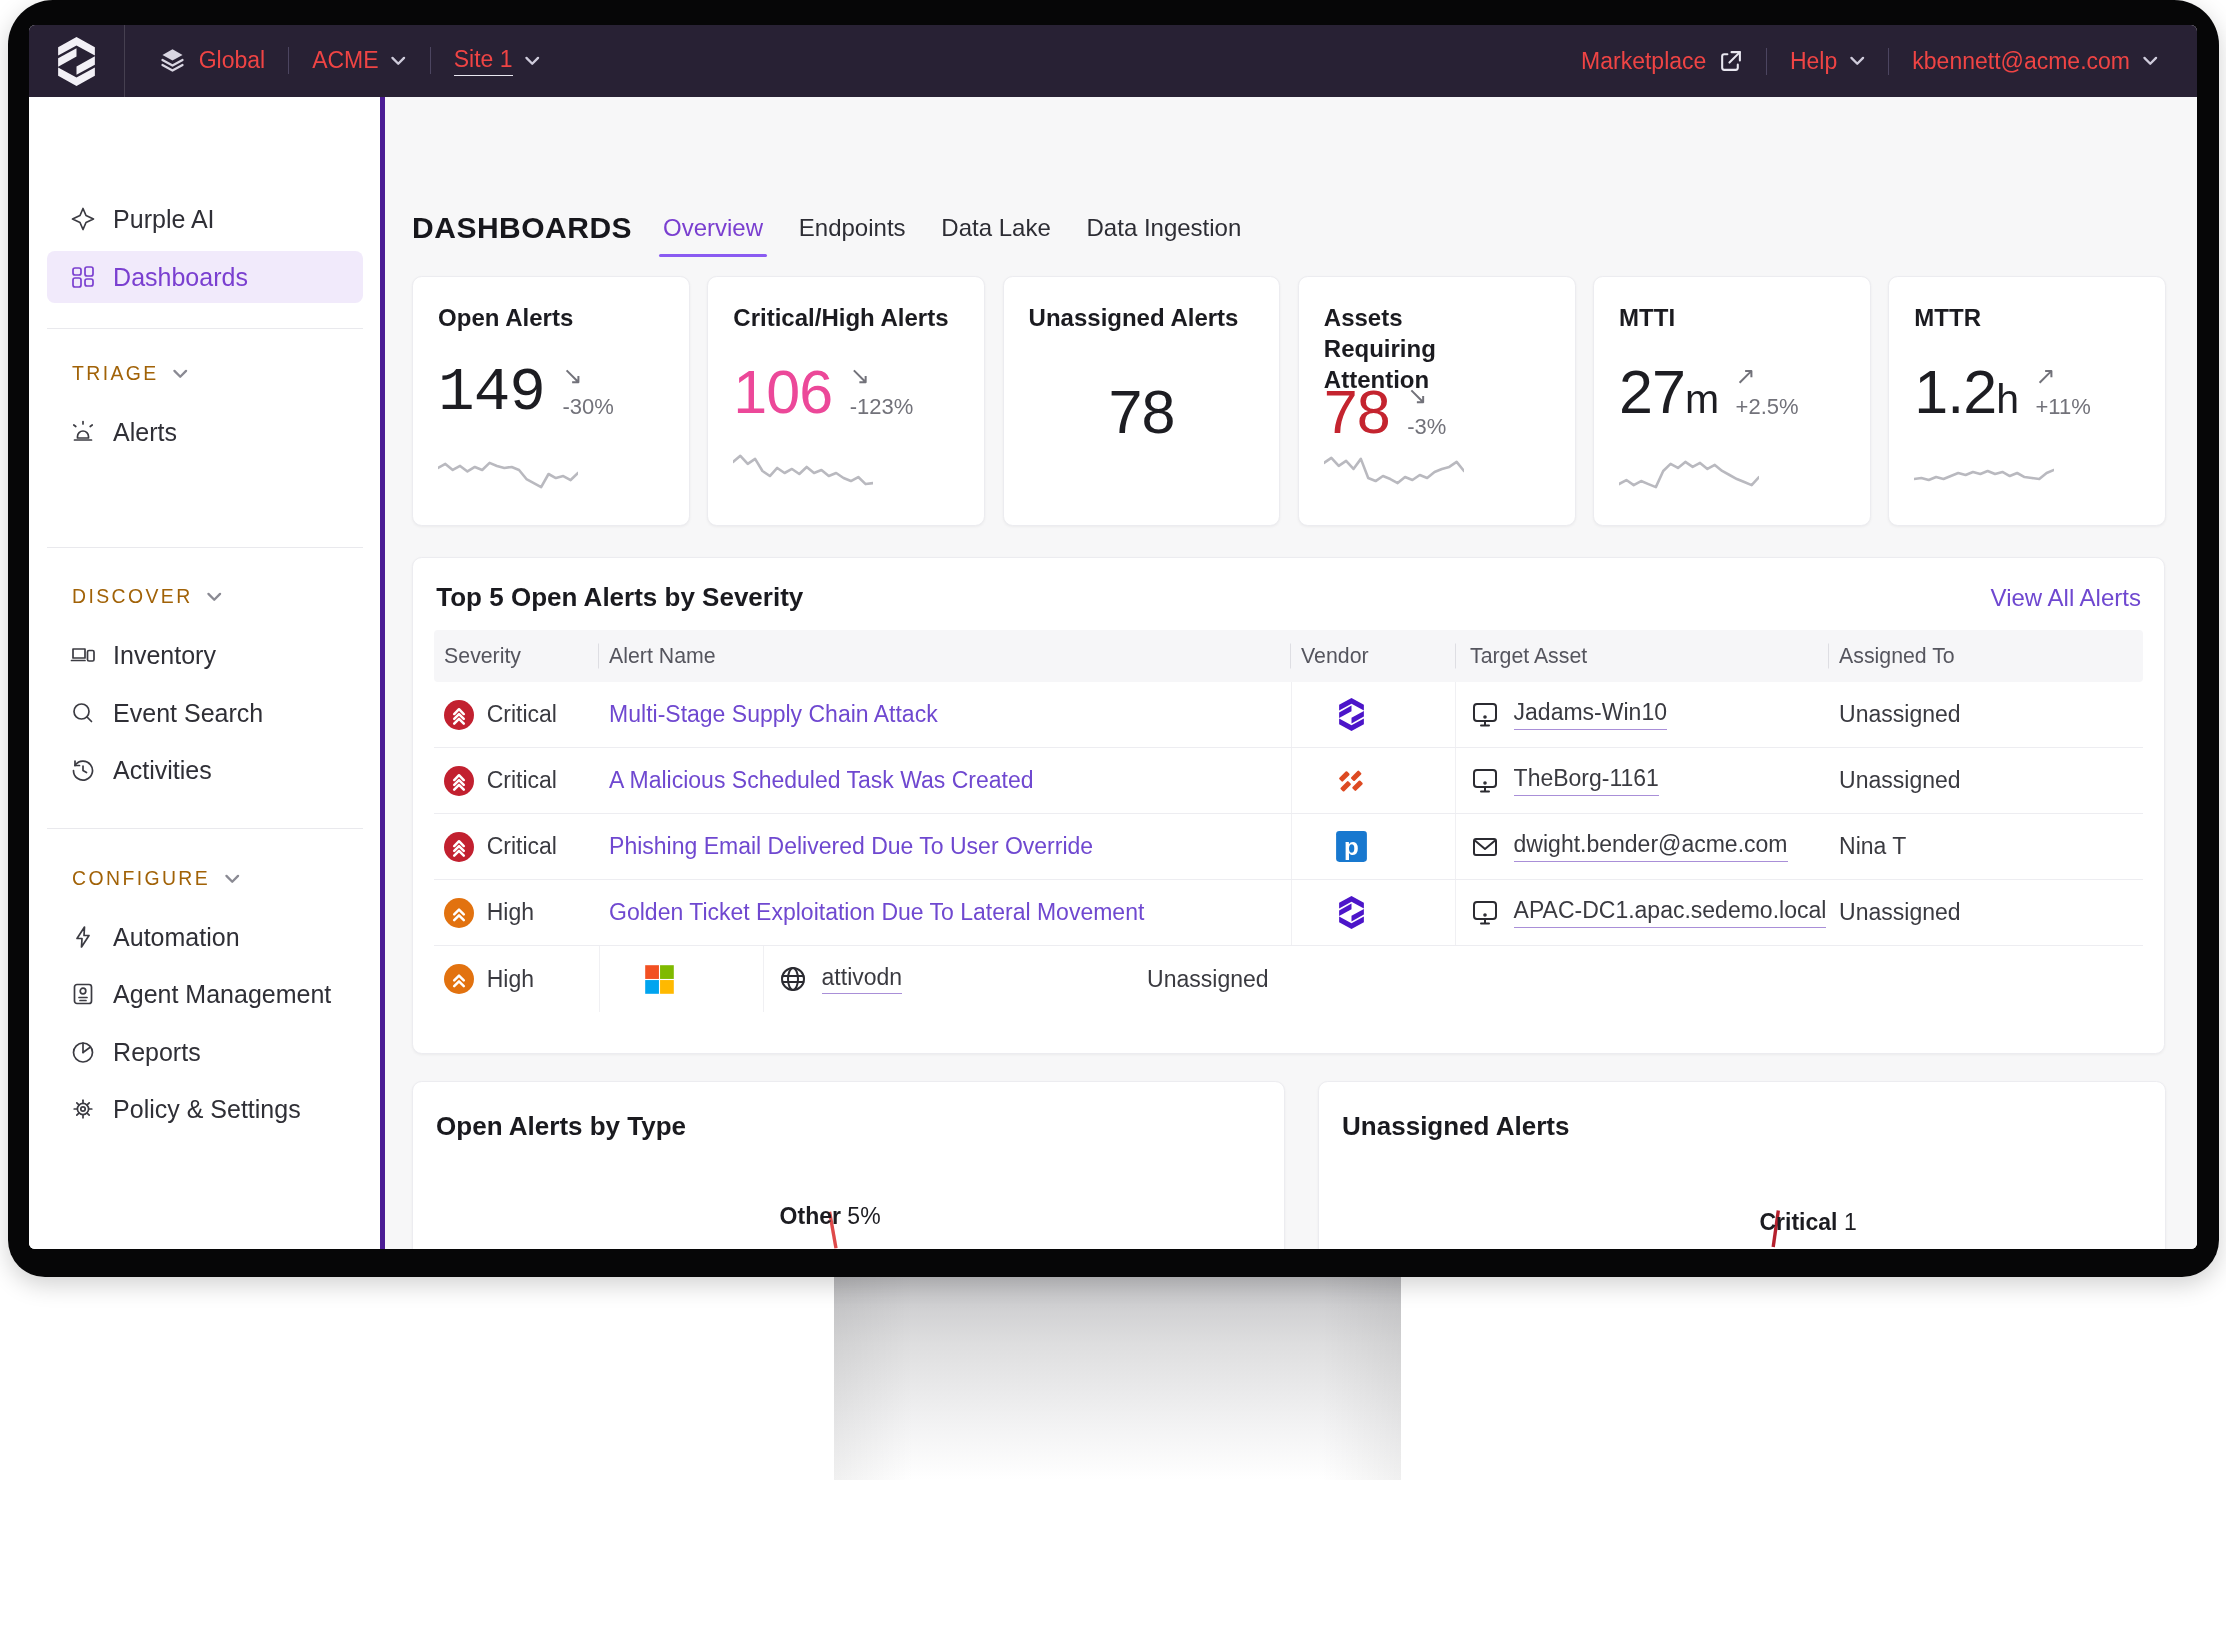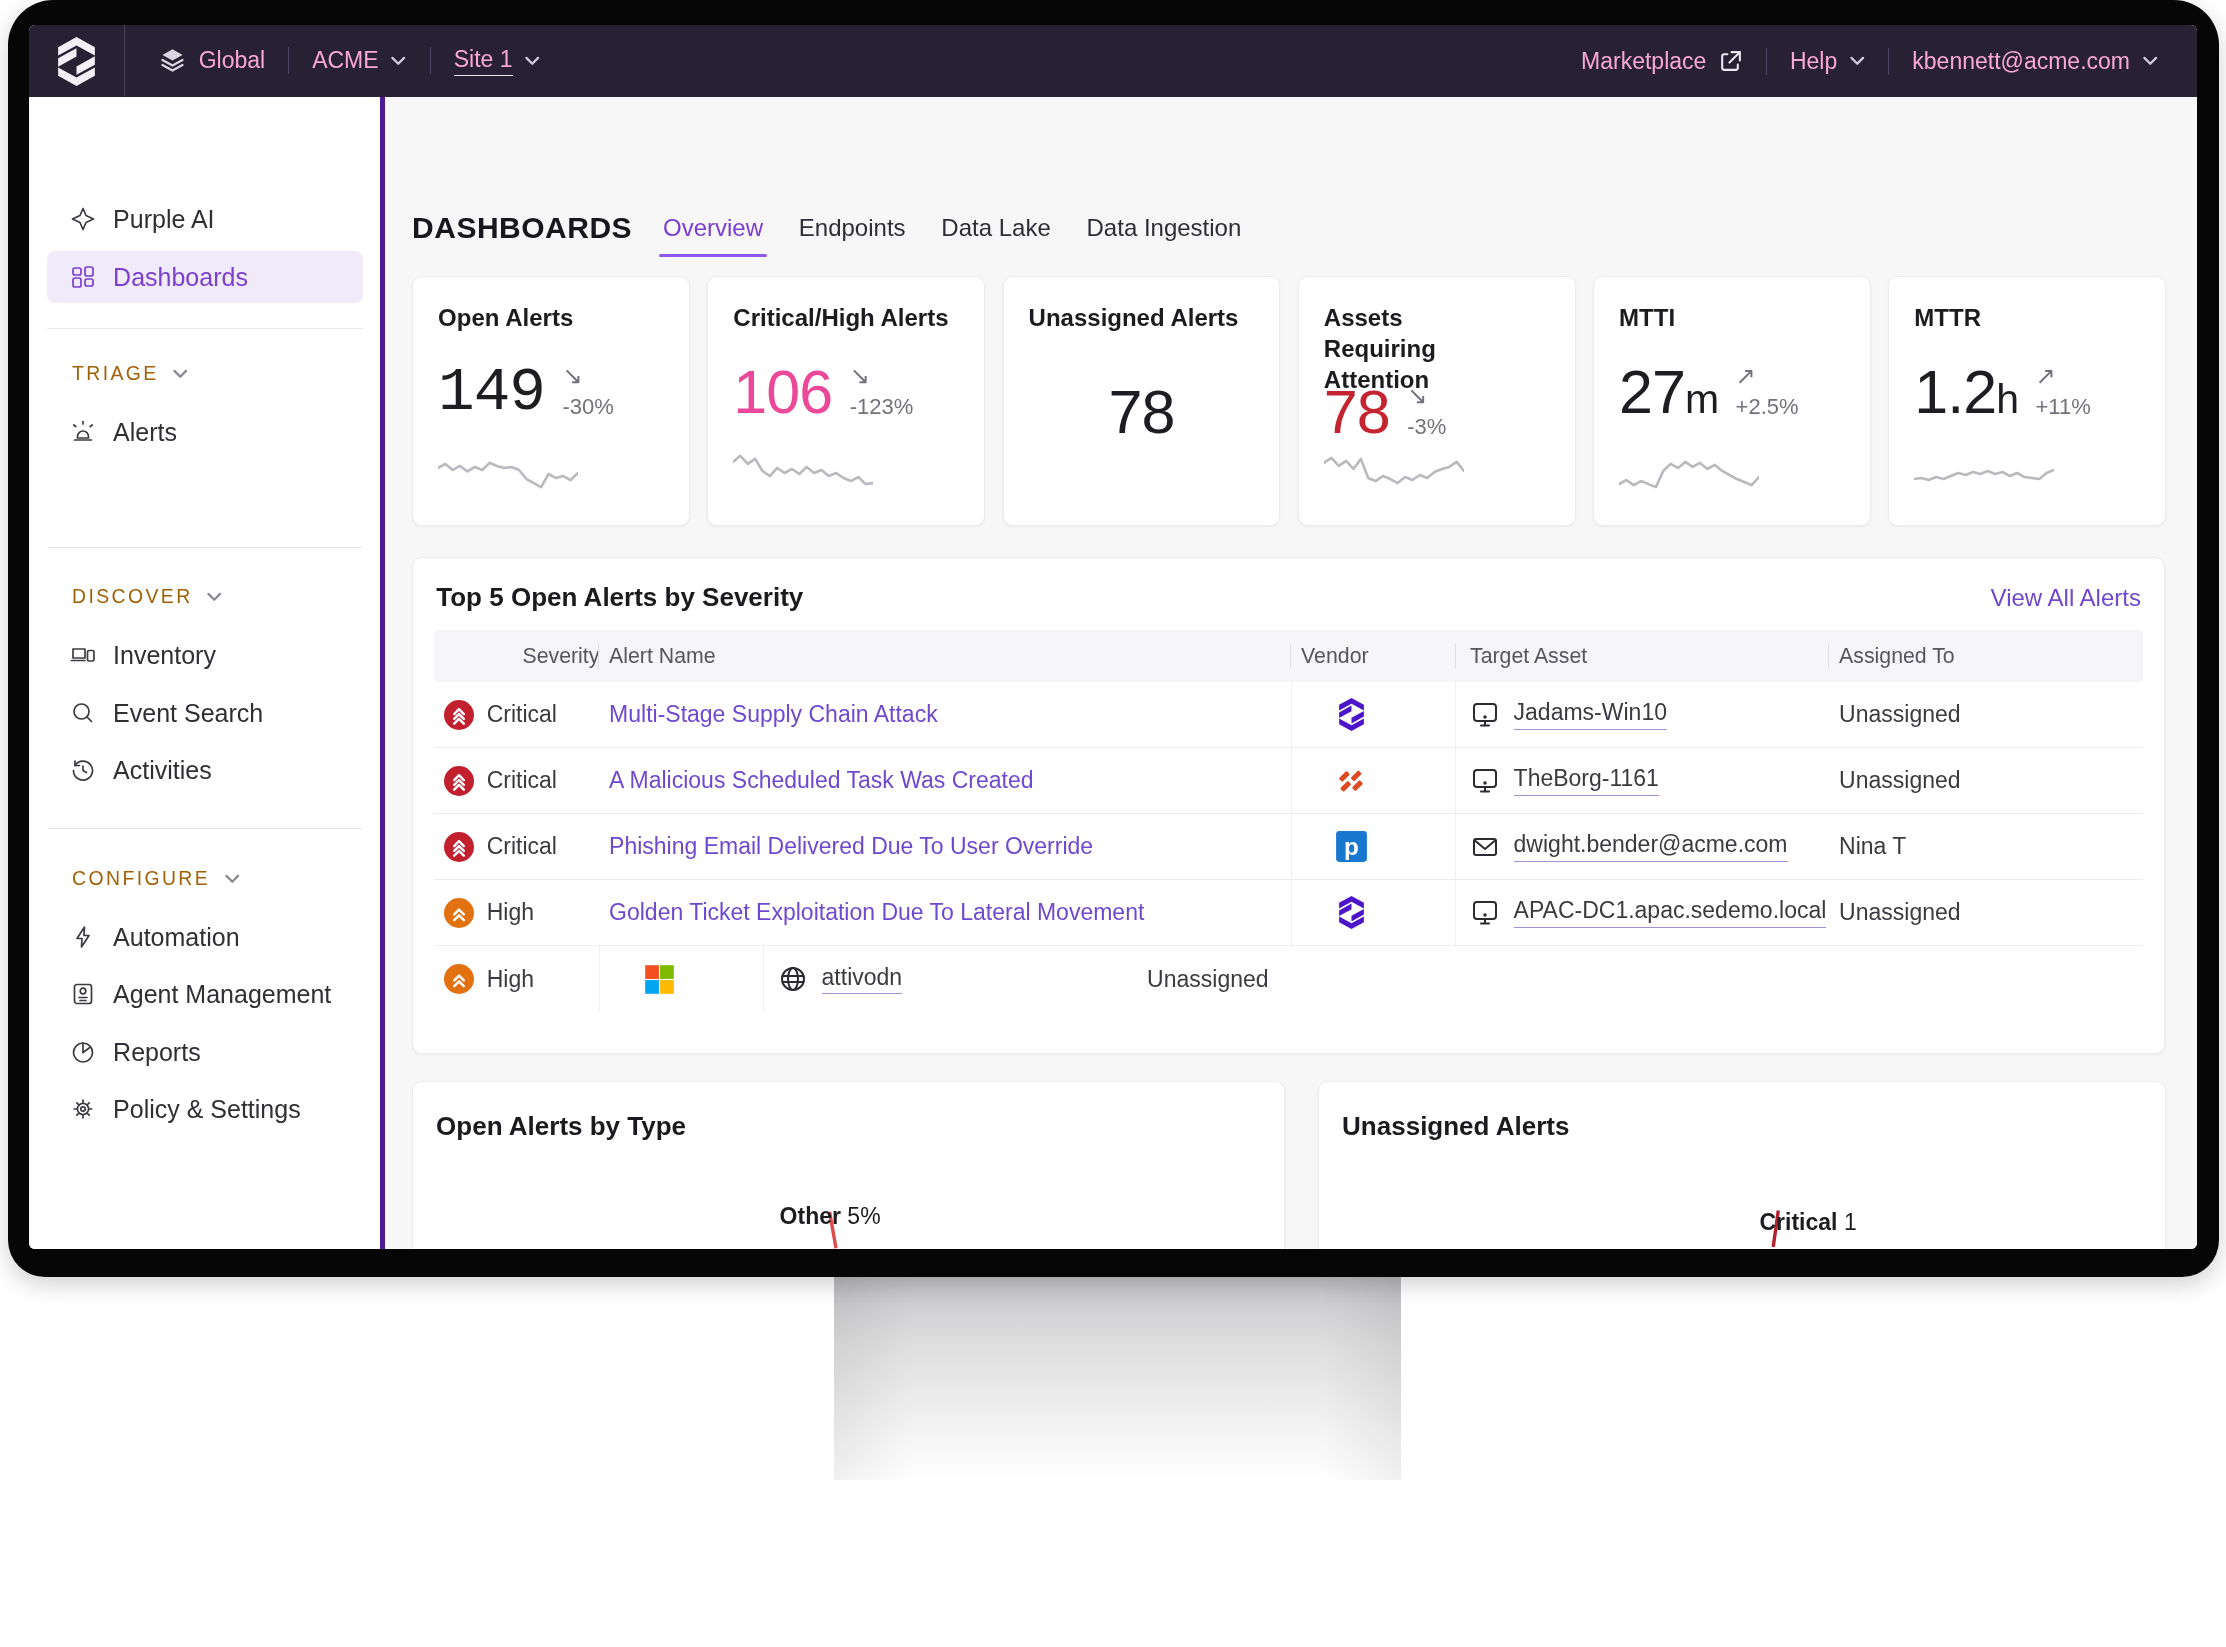--- a/index.html
+++ b/index.html
@@ -14,21 +14,21 @@
     background:
       linear-gradient(90deg, rgba(0,0,0,.06), rgba(0,0,0,0) 14%, rgba(0,0,0,0) 86%, rgba(0,0,0,.06)),
       linear-gradient(180deg,#c3c3c6 0%, #dededf 35%, #f3f3f4 75%, #ffffff 100%); }
 
   
   .screen { position:absolute; left:21.3px; top:25px; width:2168px; height:1224px;
     background:#f7f7f8; overflow:hidden; border-radius:5.8px; }
 
   
   .topnav { position:absolute; left:0; top:0; width:100%; height:72px; background:#282134;
-    display:flex; align-items:center; color:#f9a8d4; font-size:23px; }
+    display:flex; align-items:center; color:#ef4444; font-size:23px; }
   .logo-box { width:95px; height:100%; display:flex; align-items:center; justify-content:center; cursor:pointer; }
   .nav-vdiv-full { width:1px; height:100%; background:rgba(255,255,255,.14); }
   .nav-sep { width:1px; height:27px; background:#4c4560; margin:0 23px; }
   .nav-item { display:flex; align-items:center; gap:11.6px; cursor:pointer; }
   .nav-left { display:flex; align-items:center; margin-left:33px; }
   .nav-right { margin-left:auto; display:flex; align-items:center; padding-right:39px; }
   .site-label { border-bottom:1.9px solid #e9e7f0; padding-bottom:1.9px; }
   .chev { width:16.5px; height:11.6px; stroke:#cfcbdb; stroke-width:2.4; fill:none; stroke-linecap:round; stroke-linejoin:round; }
 
   
@@ -75,21 +75,21 @@
   
   .table-card { position:absolute; left:27px; top:460px; width:1753px; height:497px; padding:0 21.3px; }
   .table-head { height:72px; display:flex; align-items:center; justify-content:space-between; padding:7.8px 1.9px 0 1.9px; }
   .section-title { font-size:26px; font-weight:700; color:#1a1a1f; }
   .view-all { font-size:24px; color:#6f48d0; cursor:pointer; }
   .t-header { height:52px; background:#f6f6f8; border-radius:3.9px; display:flex; align-items:center;
     font-size:21.3px; color:#55555e; }
   .t-hcell { padding-left:9.7px; position:relative; }
   .t-hcell:not(:last-child)::after { content:""; position:absolute; right:0; top:50%; transform:translateY(-50%);
     width:1px; height:25px; background:#dedee3; }
-  .c-sev { width:165px; flex:none;text-align:right; }
+  .c-sev { width:165px; flex:none; }
   .c-name { width:692px; flex:none; }
   .c-vendor { width:165px; flex:none; }
   .c-asset { width:373px; flex:none; }
   .c-assigned { flex:1; }
   .t-row { height:66px; display:flex; align-items:center; border-bottom:1px solid #ededf1;
     font-size:23px; color:#3a3a40; cursor:pointer; }
   .t-row:last-child { border-bottom:none; }
   .tc { display:flex; align-items:center; padding-left:9.7px; height:100%; }
   .tc.c-vendor { border-left:1px solid #f0f0f3; border-right:1px solid #f0f0f3; padding-left:43px; }
   .badge { width:30px; height:30px; border-radius:50%; display:inline-flex; align-items:center;

